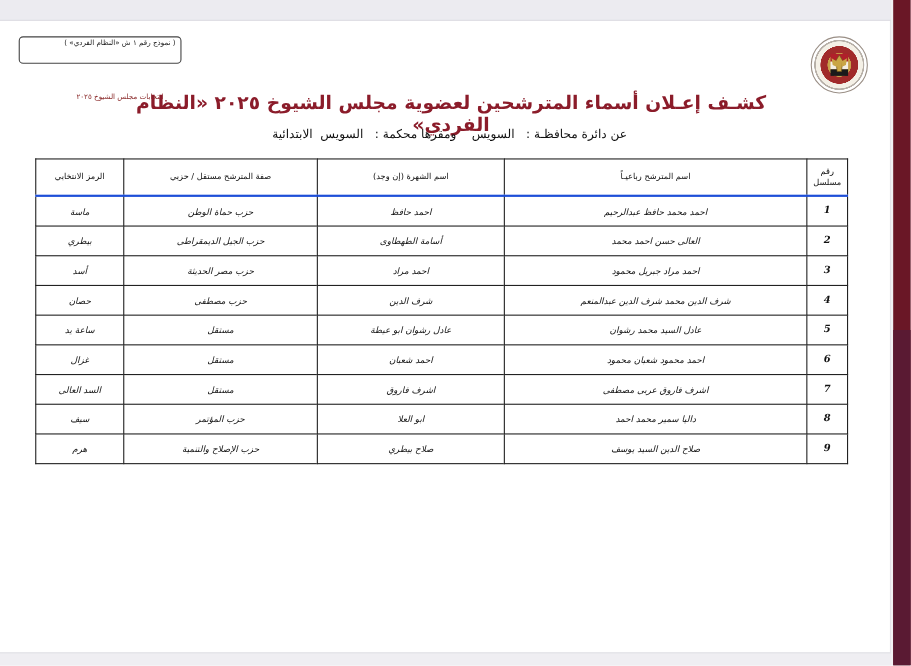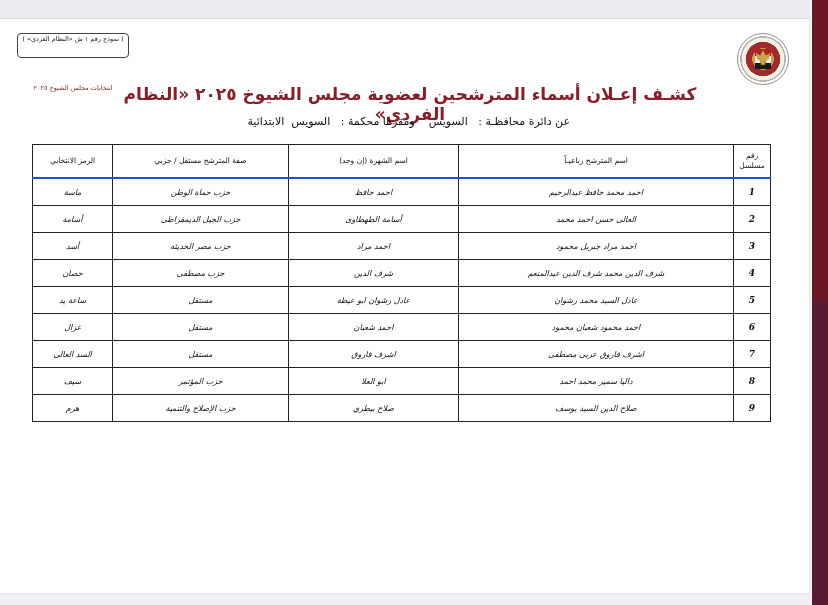--- a/index.html
+++ b/index.html
@@ -15,20 +15,21 @@
   }
   .bottom-bar { position:absolute; left:0; top:593px; width:810px; height:12px; background:#efeef2; border-top:1px solid #e2e1e6; }
   .side-strip { position:absolute; right:0; top:0; width:16px; height:605px; background:#6a1726; }
   .side-strip-lower { position:absolute; right:0; top:300px; width:16px; height:305px; background:#5a1a33; }
 
   .form-label-box {
     position:absolute; left:17px; top:33px; width:110px; height:22px;
     border:1px solid #444; border-radius:4px; background:#fff;
     font-size:6.5px; line-height:9px; text-align:center; direction:rtl; color:#222;
     padding-top:1px;
+    padding-left:36px;
   }
   .form-label-box .line2 { color:#8a2a2a;margin-top:40px; }
 
   .emblem {
     position:absolute; left:737px; top:33px; width:50px; height:50px; border-radius:50%;
     background:radial-gradient(circle at 50% 50%, #c8a24a 0 30%, #a12a2a 31% 48%, #f4f0e6 49% 60%, #b7b0a8 61% 64%, #fff 65%);
     border:1px solid #9a8f86;
   }
   .emblem-inner { position:absolute; left:16px; top:13px; width:18px; height:24px; }
 
@@ -110,21 +111,21 @@
       <td>احمد محمد حافظ عبدالرحيم</td>
       <td>احمد حافظ</td>
       <td>حزب حماة الوطن</td>
       <td>ماسة</td>
     </tr>
     <tr>
       <td class="num">2</td>
       <td>العالى حسن احمد محمد</td>
       <td>أسامة الطهطاوى</td>
       <td>حزب الجيل الديمقراطى</td>
-      <td>أسامة</td>
+      <td>بيطري</td>
     </tr>
     <tr>
       <td class="num">3</td>
       <td>احمد مراد جبريل محمود</td>
       <td>احمد مراد</td>
       <td>حزب مصر الحديثة</td>
       <td>أسد</td>
     </tr>
     <tr>
       <td class="num">4</td>

